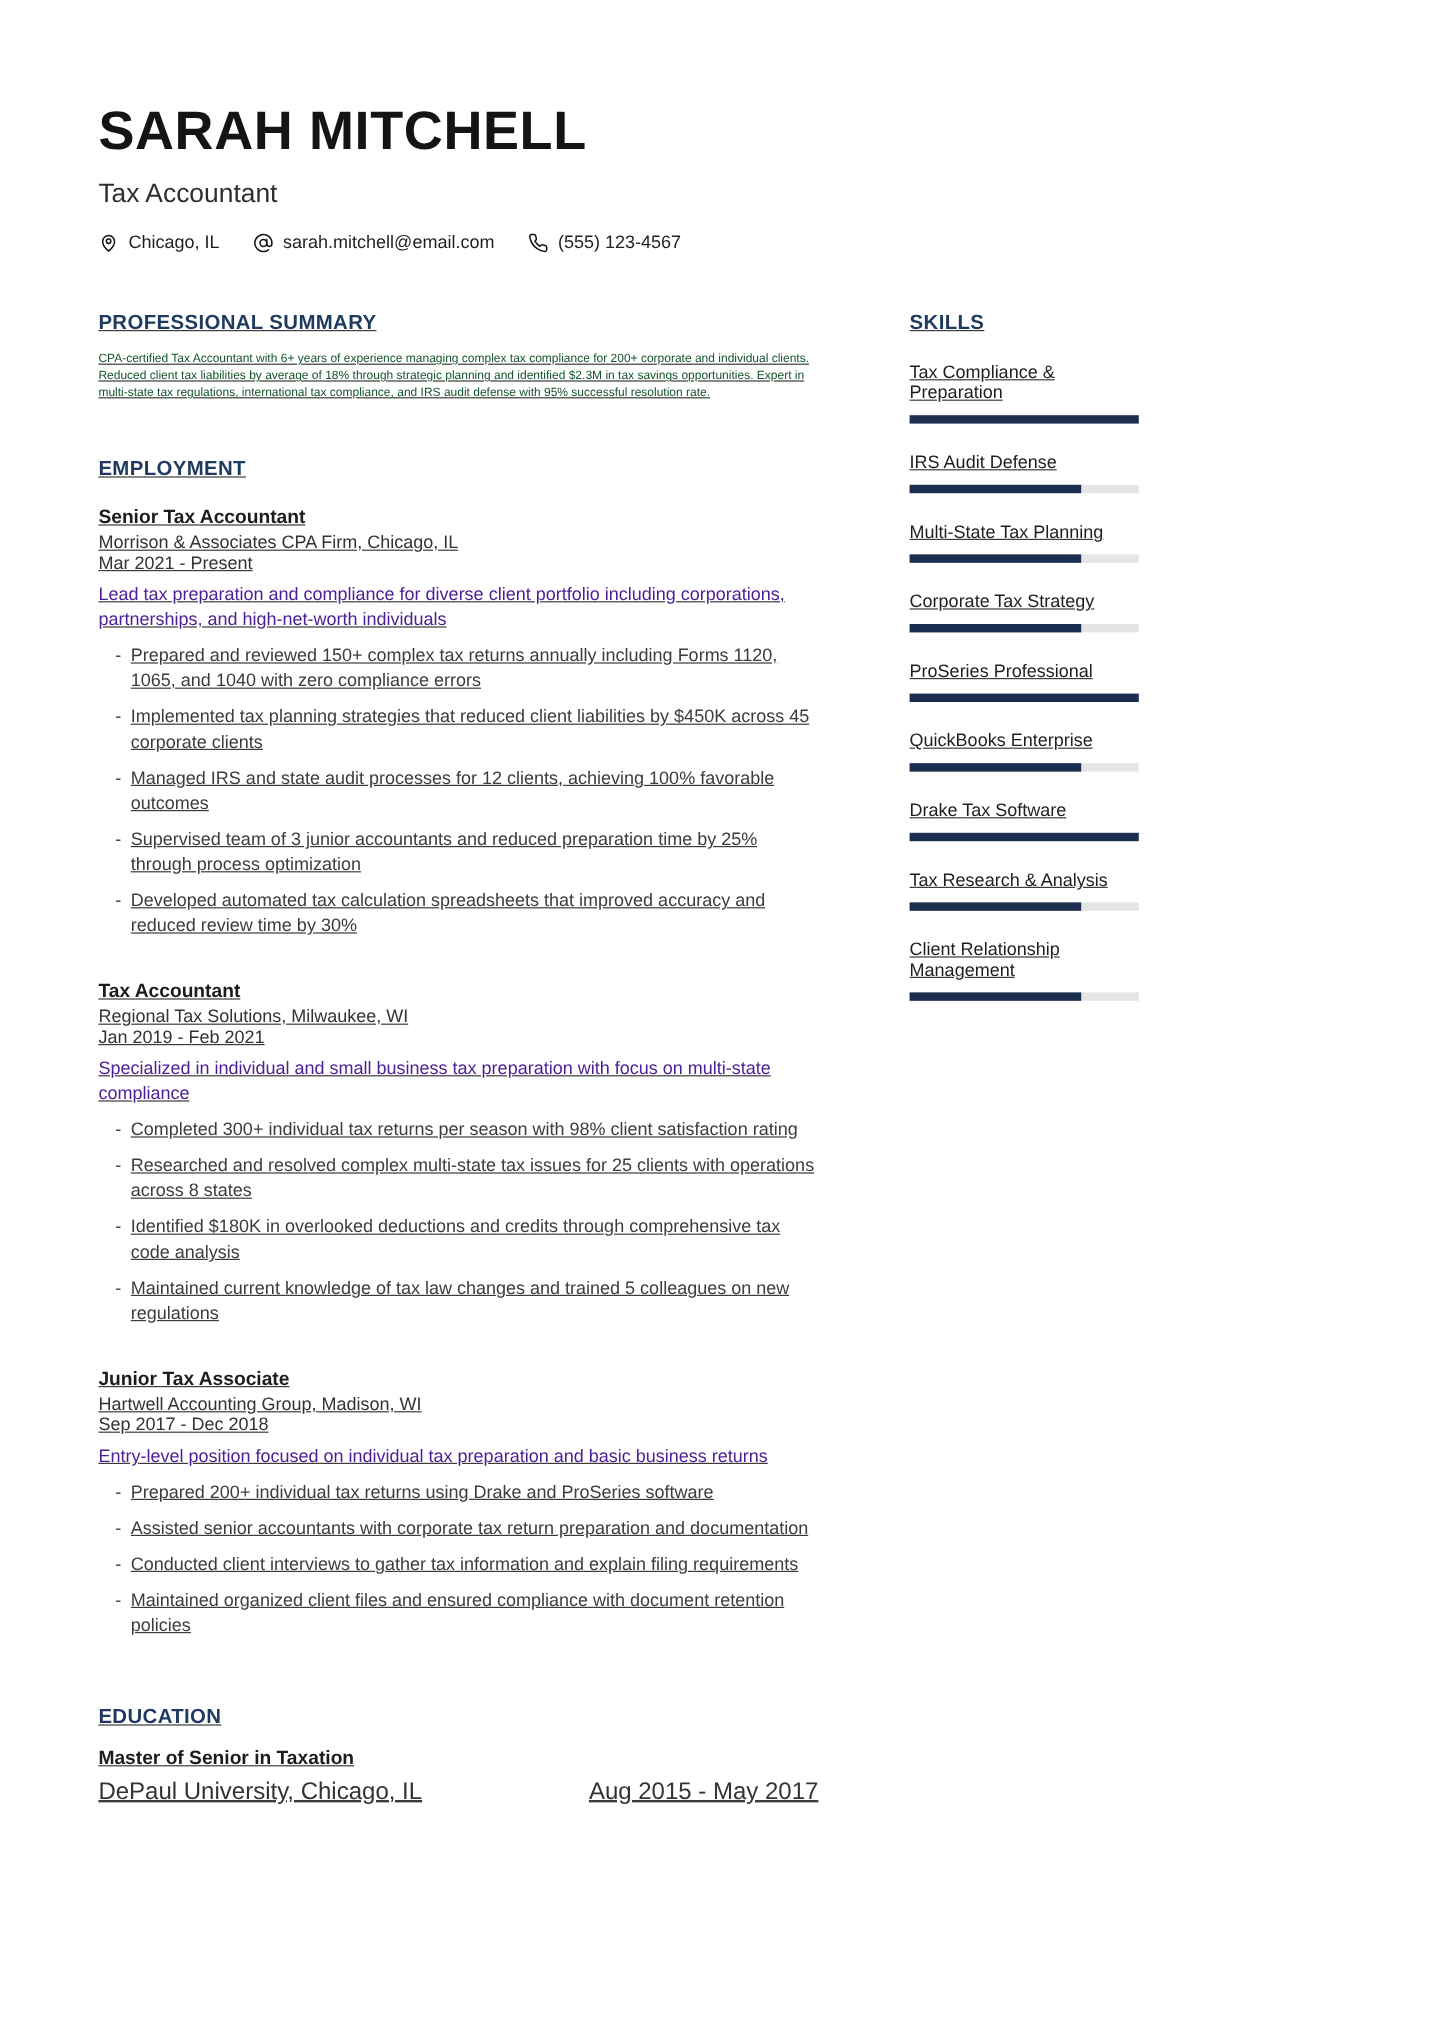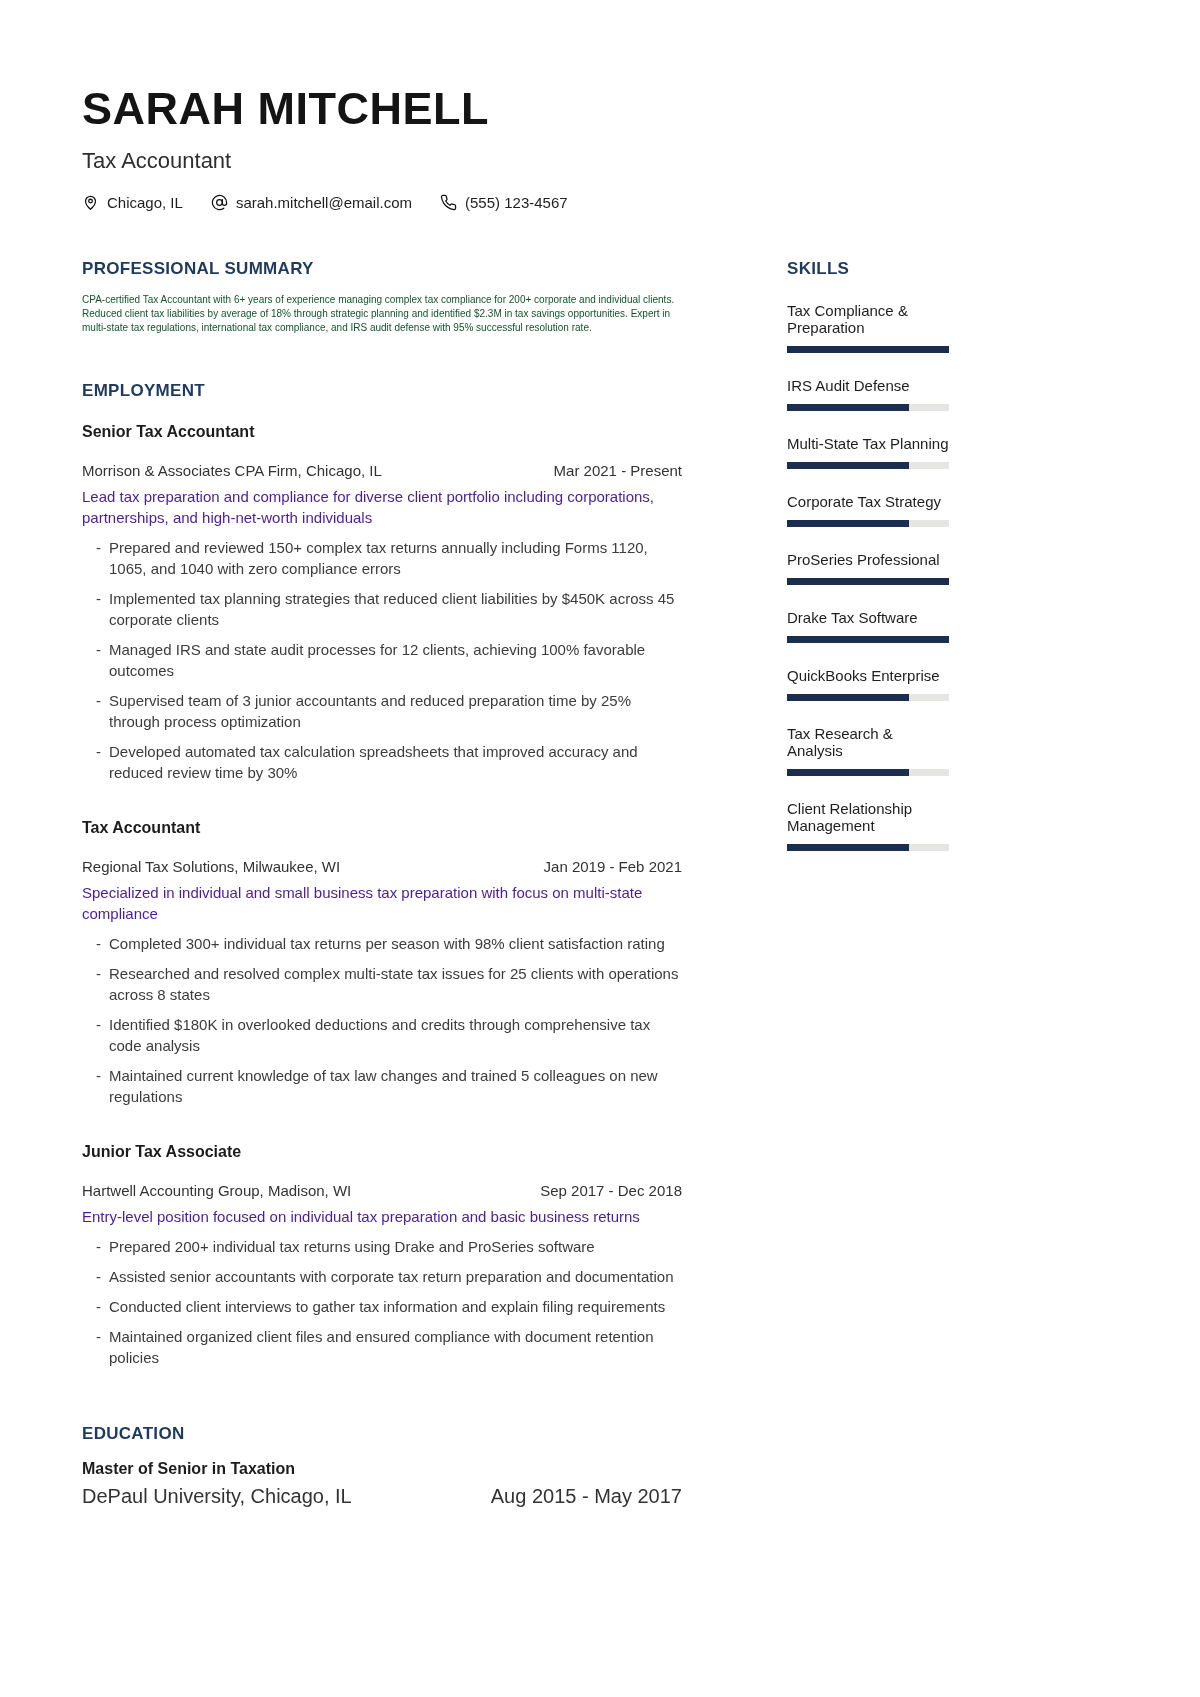--- a/index.html
+++ b/index.html
@@ -36,21 +36,21 @@
     gap: 28px;
     margin-top: 20px;
     font-size: 15px;
     color: #1f1f1f;
   }
   .contact-item { display: flex; align-items: center; gap: 8px; }
   .cicon { display: inline-flex; width: 17px; height: 17px; }
   .cicon svg { width: 17px; height: 17px; stroke: #141414; fill: none; stroke-width: 1.8; stroke-linecap: round; stroke-linejoin: round; }
 
   
-  .columns { display: flex; gap: 105px; margin-top: 48px; }
+  .columns { display: flex; gap: 76px; margin-top: 48px; text-decoration: underline; }
   .main-col { flex: 0 0 600px; width: 600px; }
   .side-col { flex: 1 1 auto; min-width: 0; }
 
   .sec-heading {
     margin: 0;
     font-size: 17px;
     font-weight: 700;
     letter-spacing: 0.3px;
     color: #1e3a5f;
   }
@@ -71,23 +71,24 @@
   .job + .job { margin-top: 36px; }
   .job-title {
     font-size: 16px;
     font-weight: 700;
     color: #1c1c1c;
   }
   .job-meta {
     display: flex;
     justify-content: space-between;
     align-items: baseline;
-    margin-top: 21px;
+    margin-top: 3px;
     font-size: 15px;
     color: #333333;
+    flex-direction: column;
   }
   .job-desc {
     margin-top: 7px;
     font-size: 15px;
     line-height: 1.4;
     color: #4c1d95;
   }
   ul.bullets { list-style: none; margin: 4px 0 0 0; padding: 0; }
   ul.bullets li {
     position: relative;
@@ -263,29 +264,29 @@
           <div class="skill-fill" style="width: 75%;"></div>
         </div>
       </div>
       <div class="skill">
         <div class="skill-label">ProSeries Professional</div>
         <div class="skill-track">
           <div class="skill-fill" style="width: 100%;"></div>
         </div>
       </div>
       <div class="skill">
+        <div class="skill-label">QuickBooks Enterprise</div>
+        <div class="skill-track">
+          <div class="skill-fill" style="width: 75%;"></div>
+        </div>
+      </div>
+      <div class="skill">
         <div class="skill-label">Drake Tax Software</div>
         <div class="skill-track">
           <div class="skill-fill" style="width: 100%;"></div>
-        </div>
-      </div>
-      <div class="skill">
-        <div class="skill-label">QuickBooks Enterprise</div>
-        <div class="skill-track">
-          <div class="skill-fill" style="width: 75%;"></div>
         </div>
       </div>
       <div class="skill">
         <div class="skill-label">Tax Research &amp; Analysis</div>
         <div class="skill-track">
           <div class="skill-fill" style="width: 75%;"></div>
         </div>
       </div>
       <div class="skill">
         <div class="skill-label">Client Relationship Management</div>

